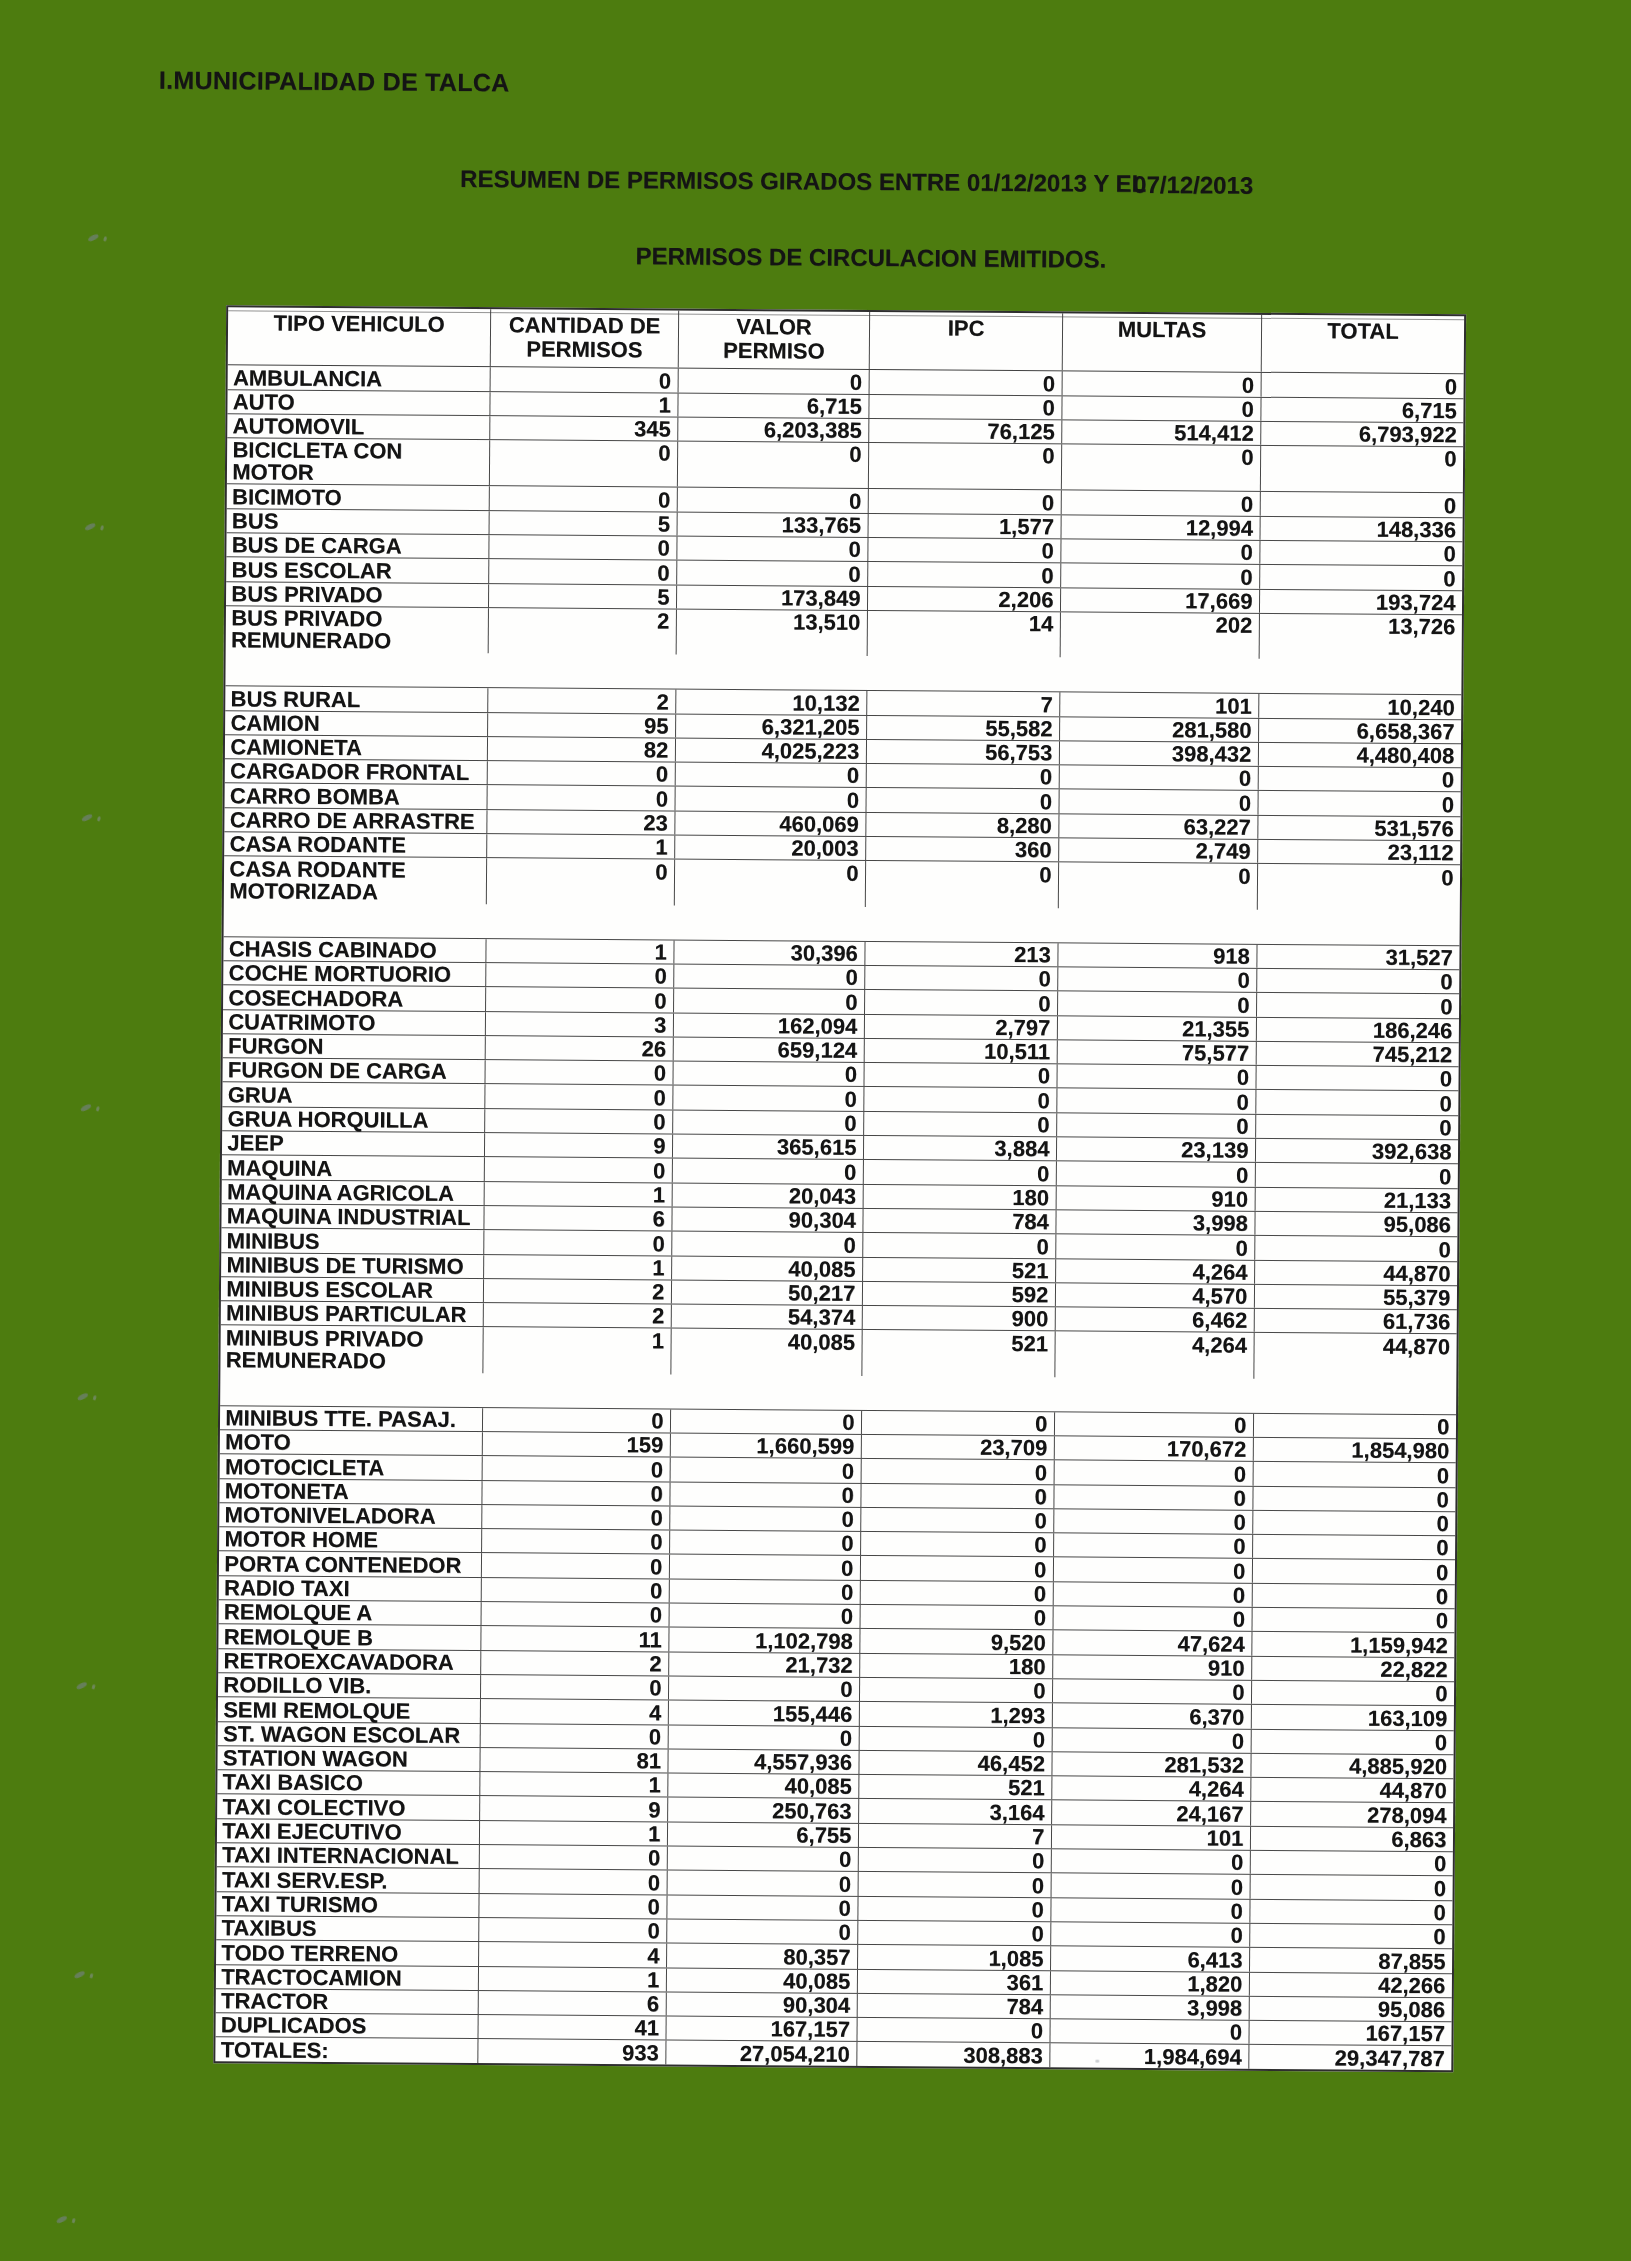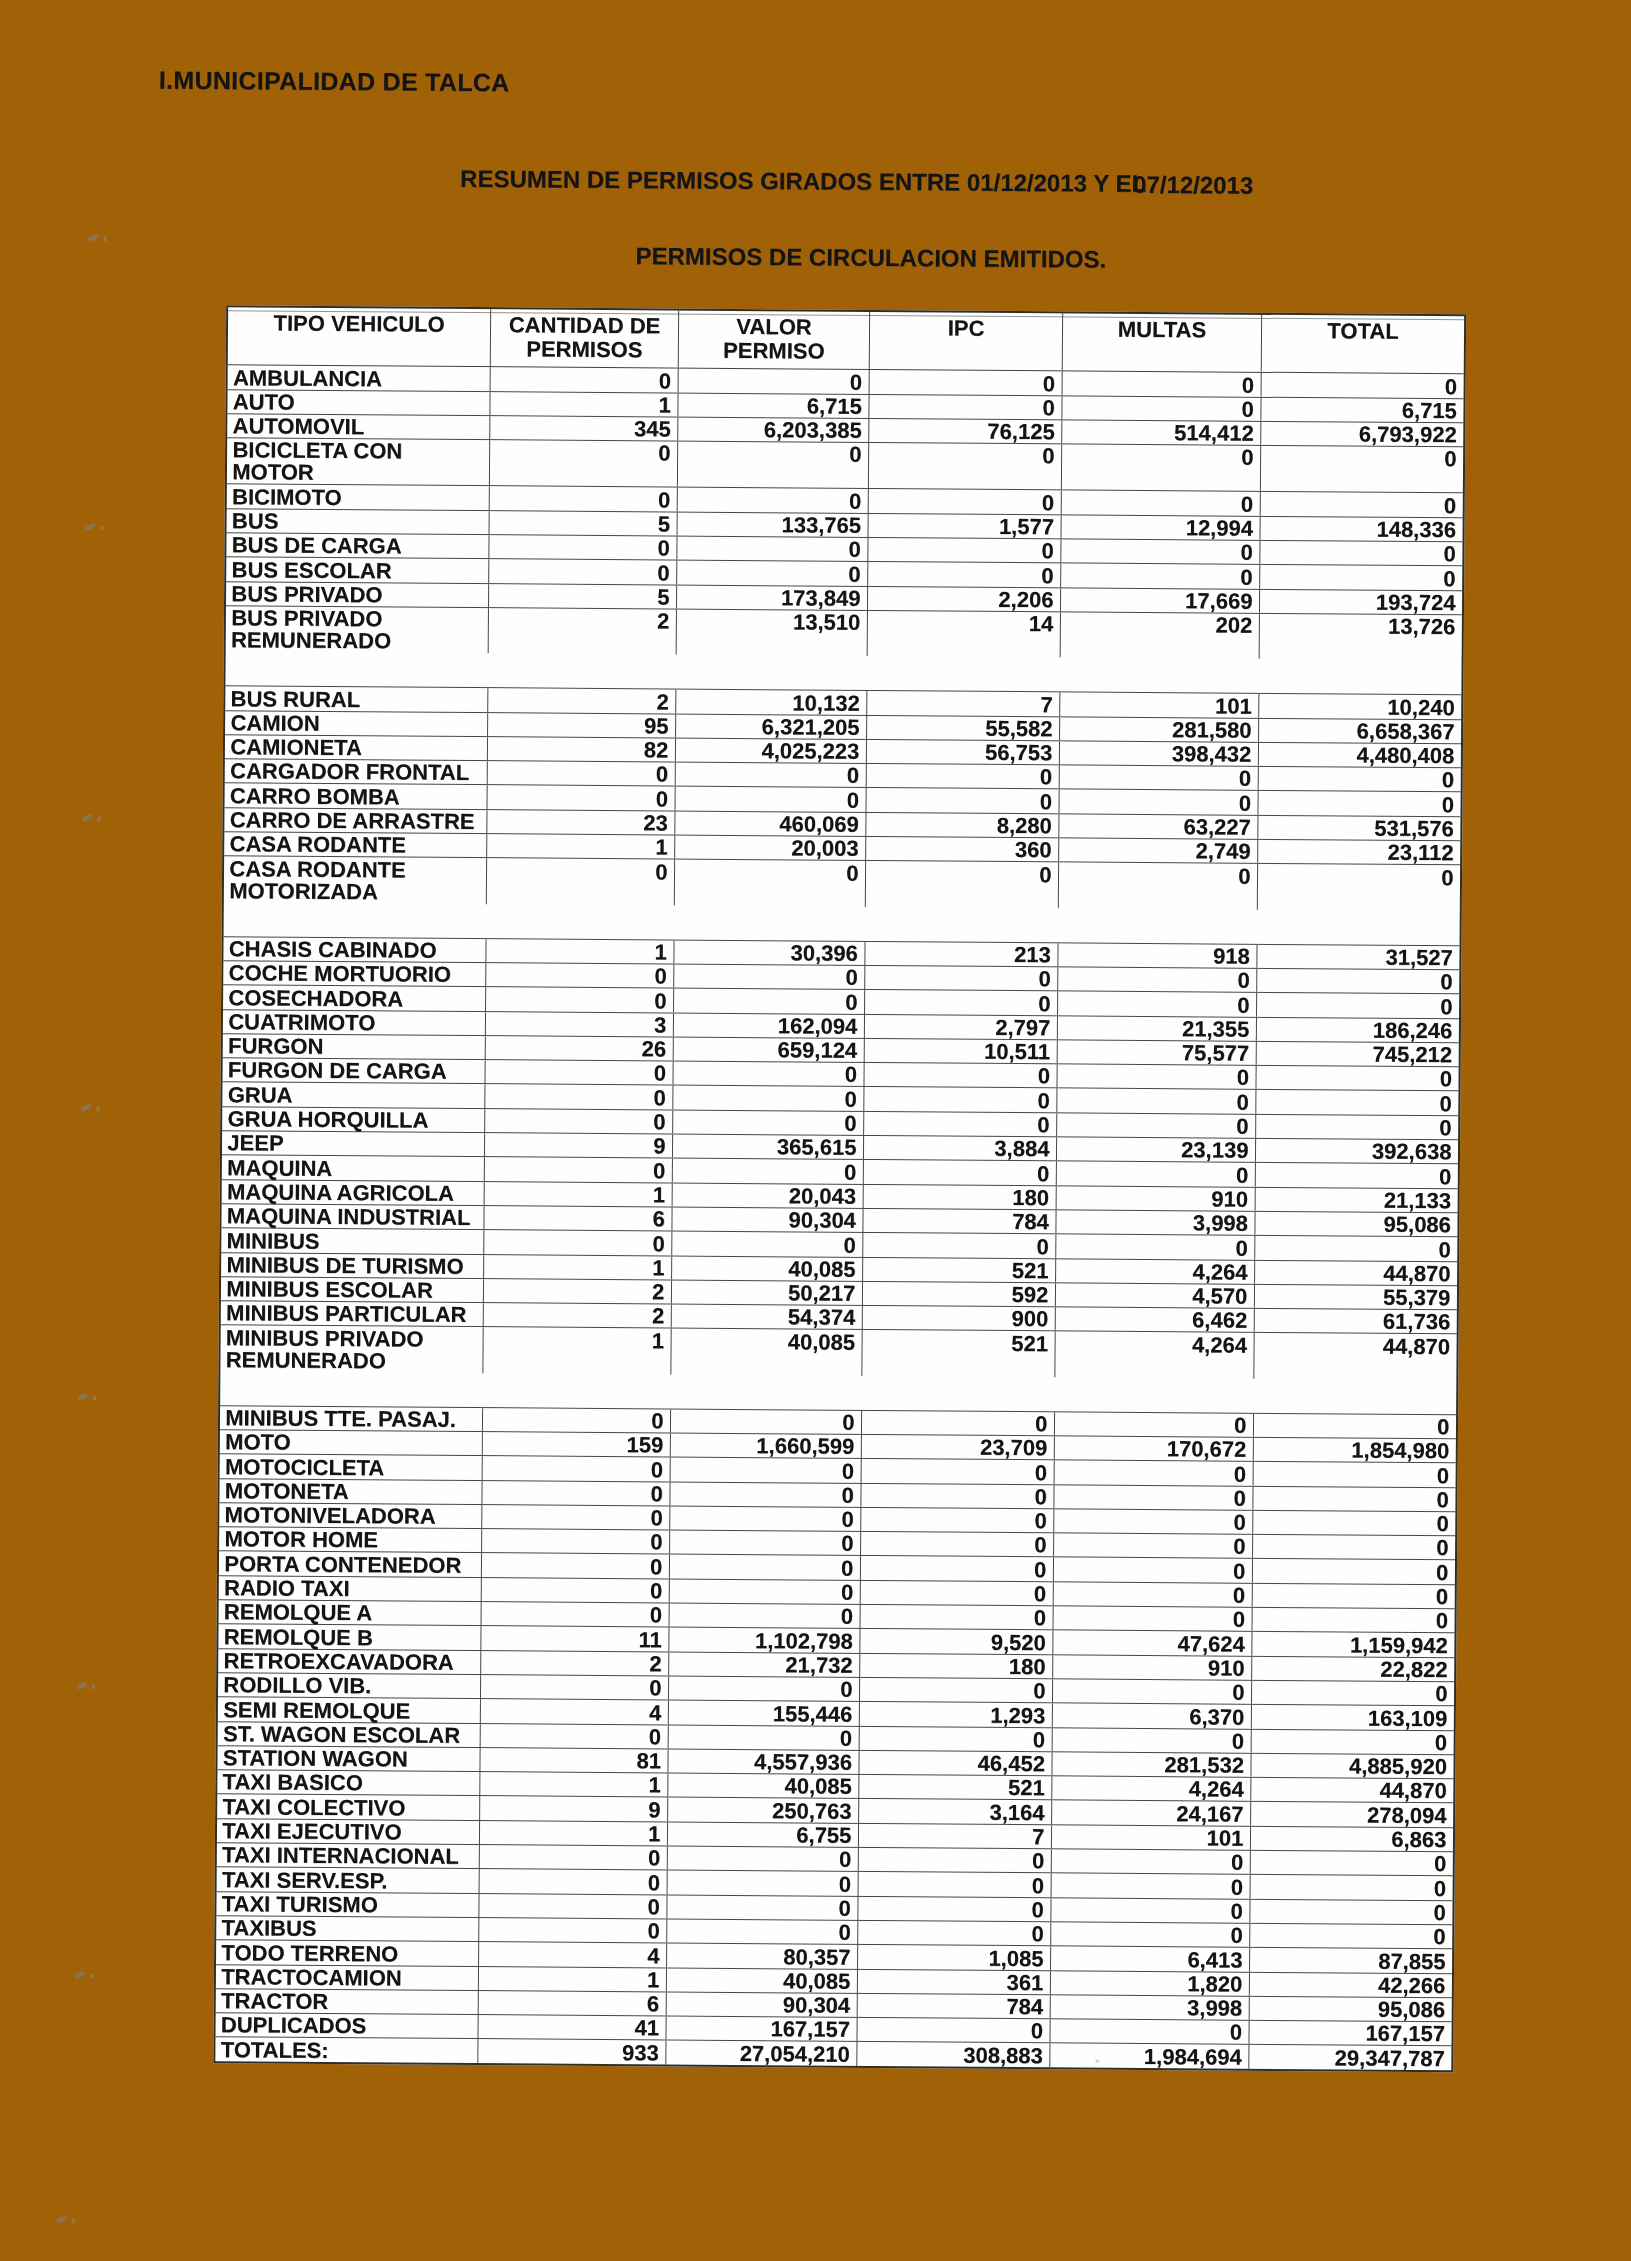--- a/index.html
+++ b/index.html
@@ -1,18 +1,18 @@
 <!DOCTYPE html>
 <html style="font-size:10.5px"><head>
 <meta charset="utf-8">
 <style>
   html, body { margin:0; padding:0; background:#ffffff; }
   .page {
     position:relative; width:1632px; height:2261px;
-    background:#a16207; overflow:hidden;
+    background:#4d7c0f; overflow:hidden;
     font-family:"Liberation Sans", sans-serif;
     font-weight:700; color:#141414;
   }
   .tilt { position:absolute; inset:0; transform:rotate(0.42deg); transform-origin:197px 59px; }
 
   .org-title {
     position:absolute; left:159px; top:66px;
     font-size:25px; letter-spacing:0.3px;
     text-shadow:0.4px 0.4px 0.5px rgba(30,30,30,0.45);
   }

